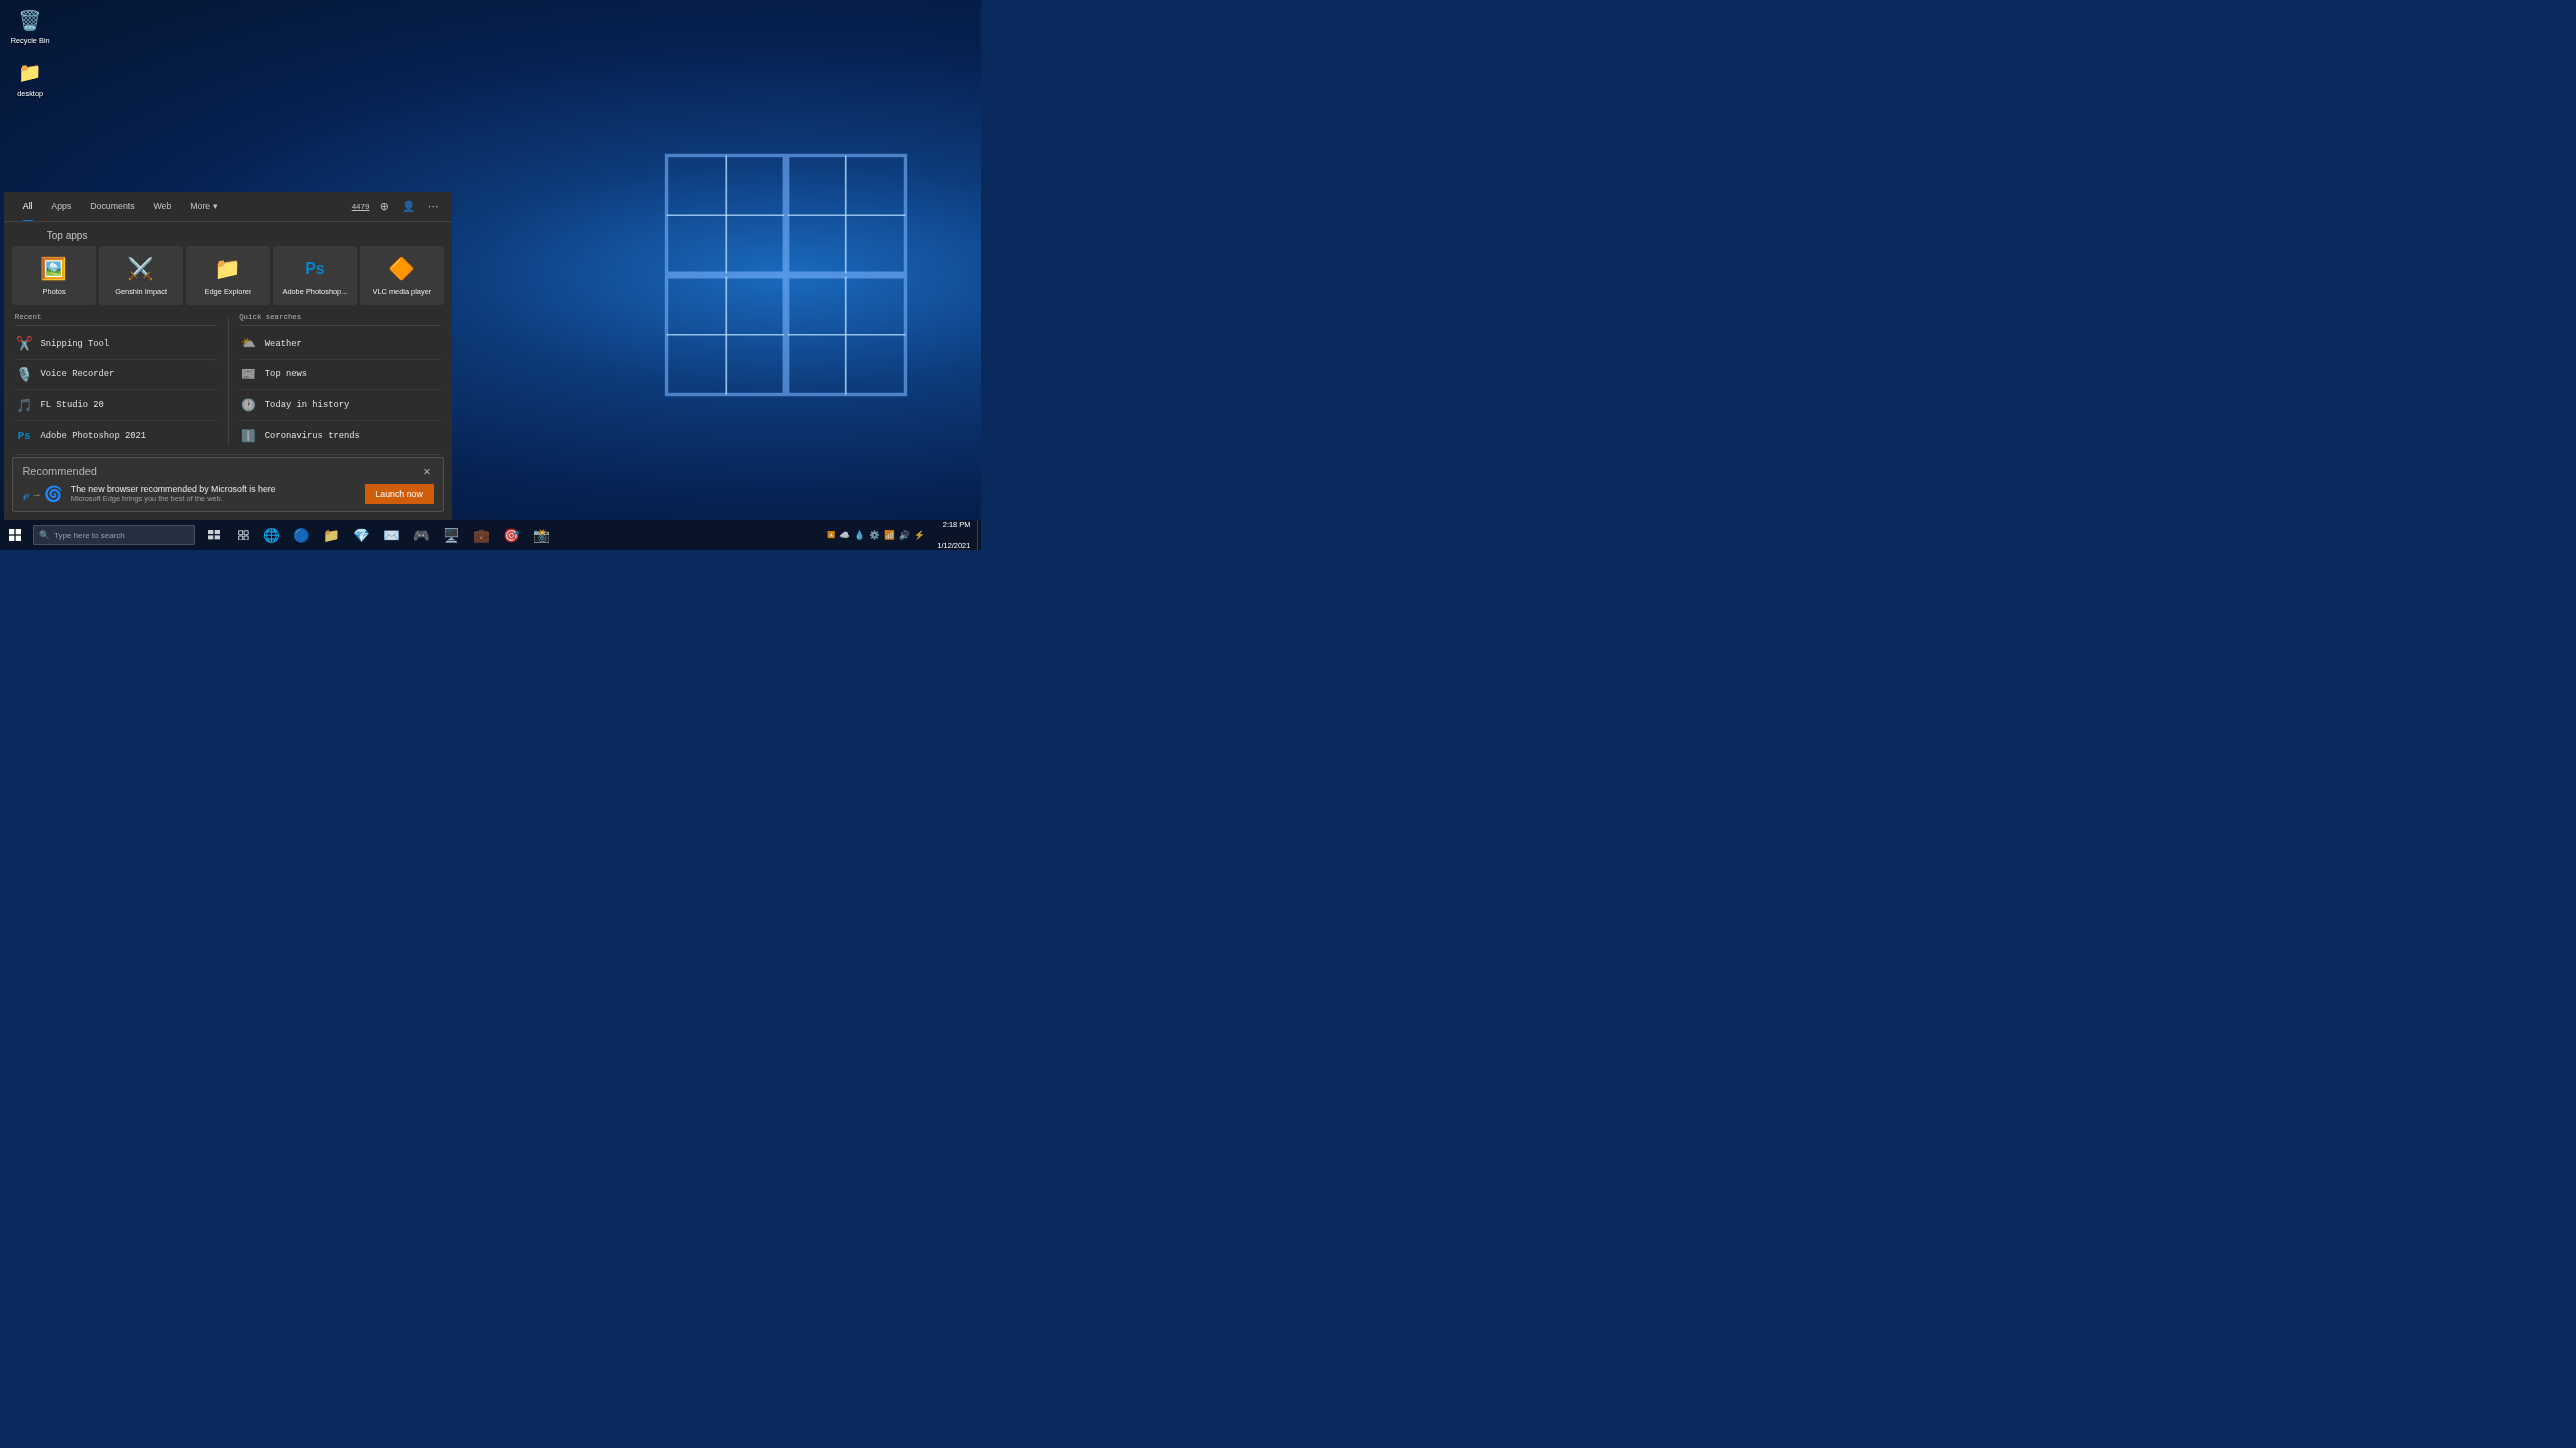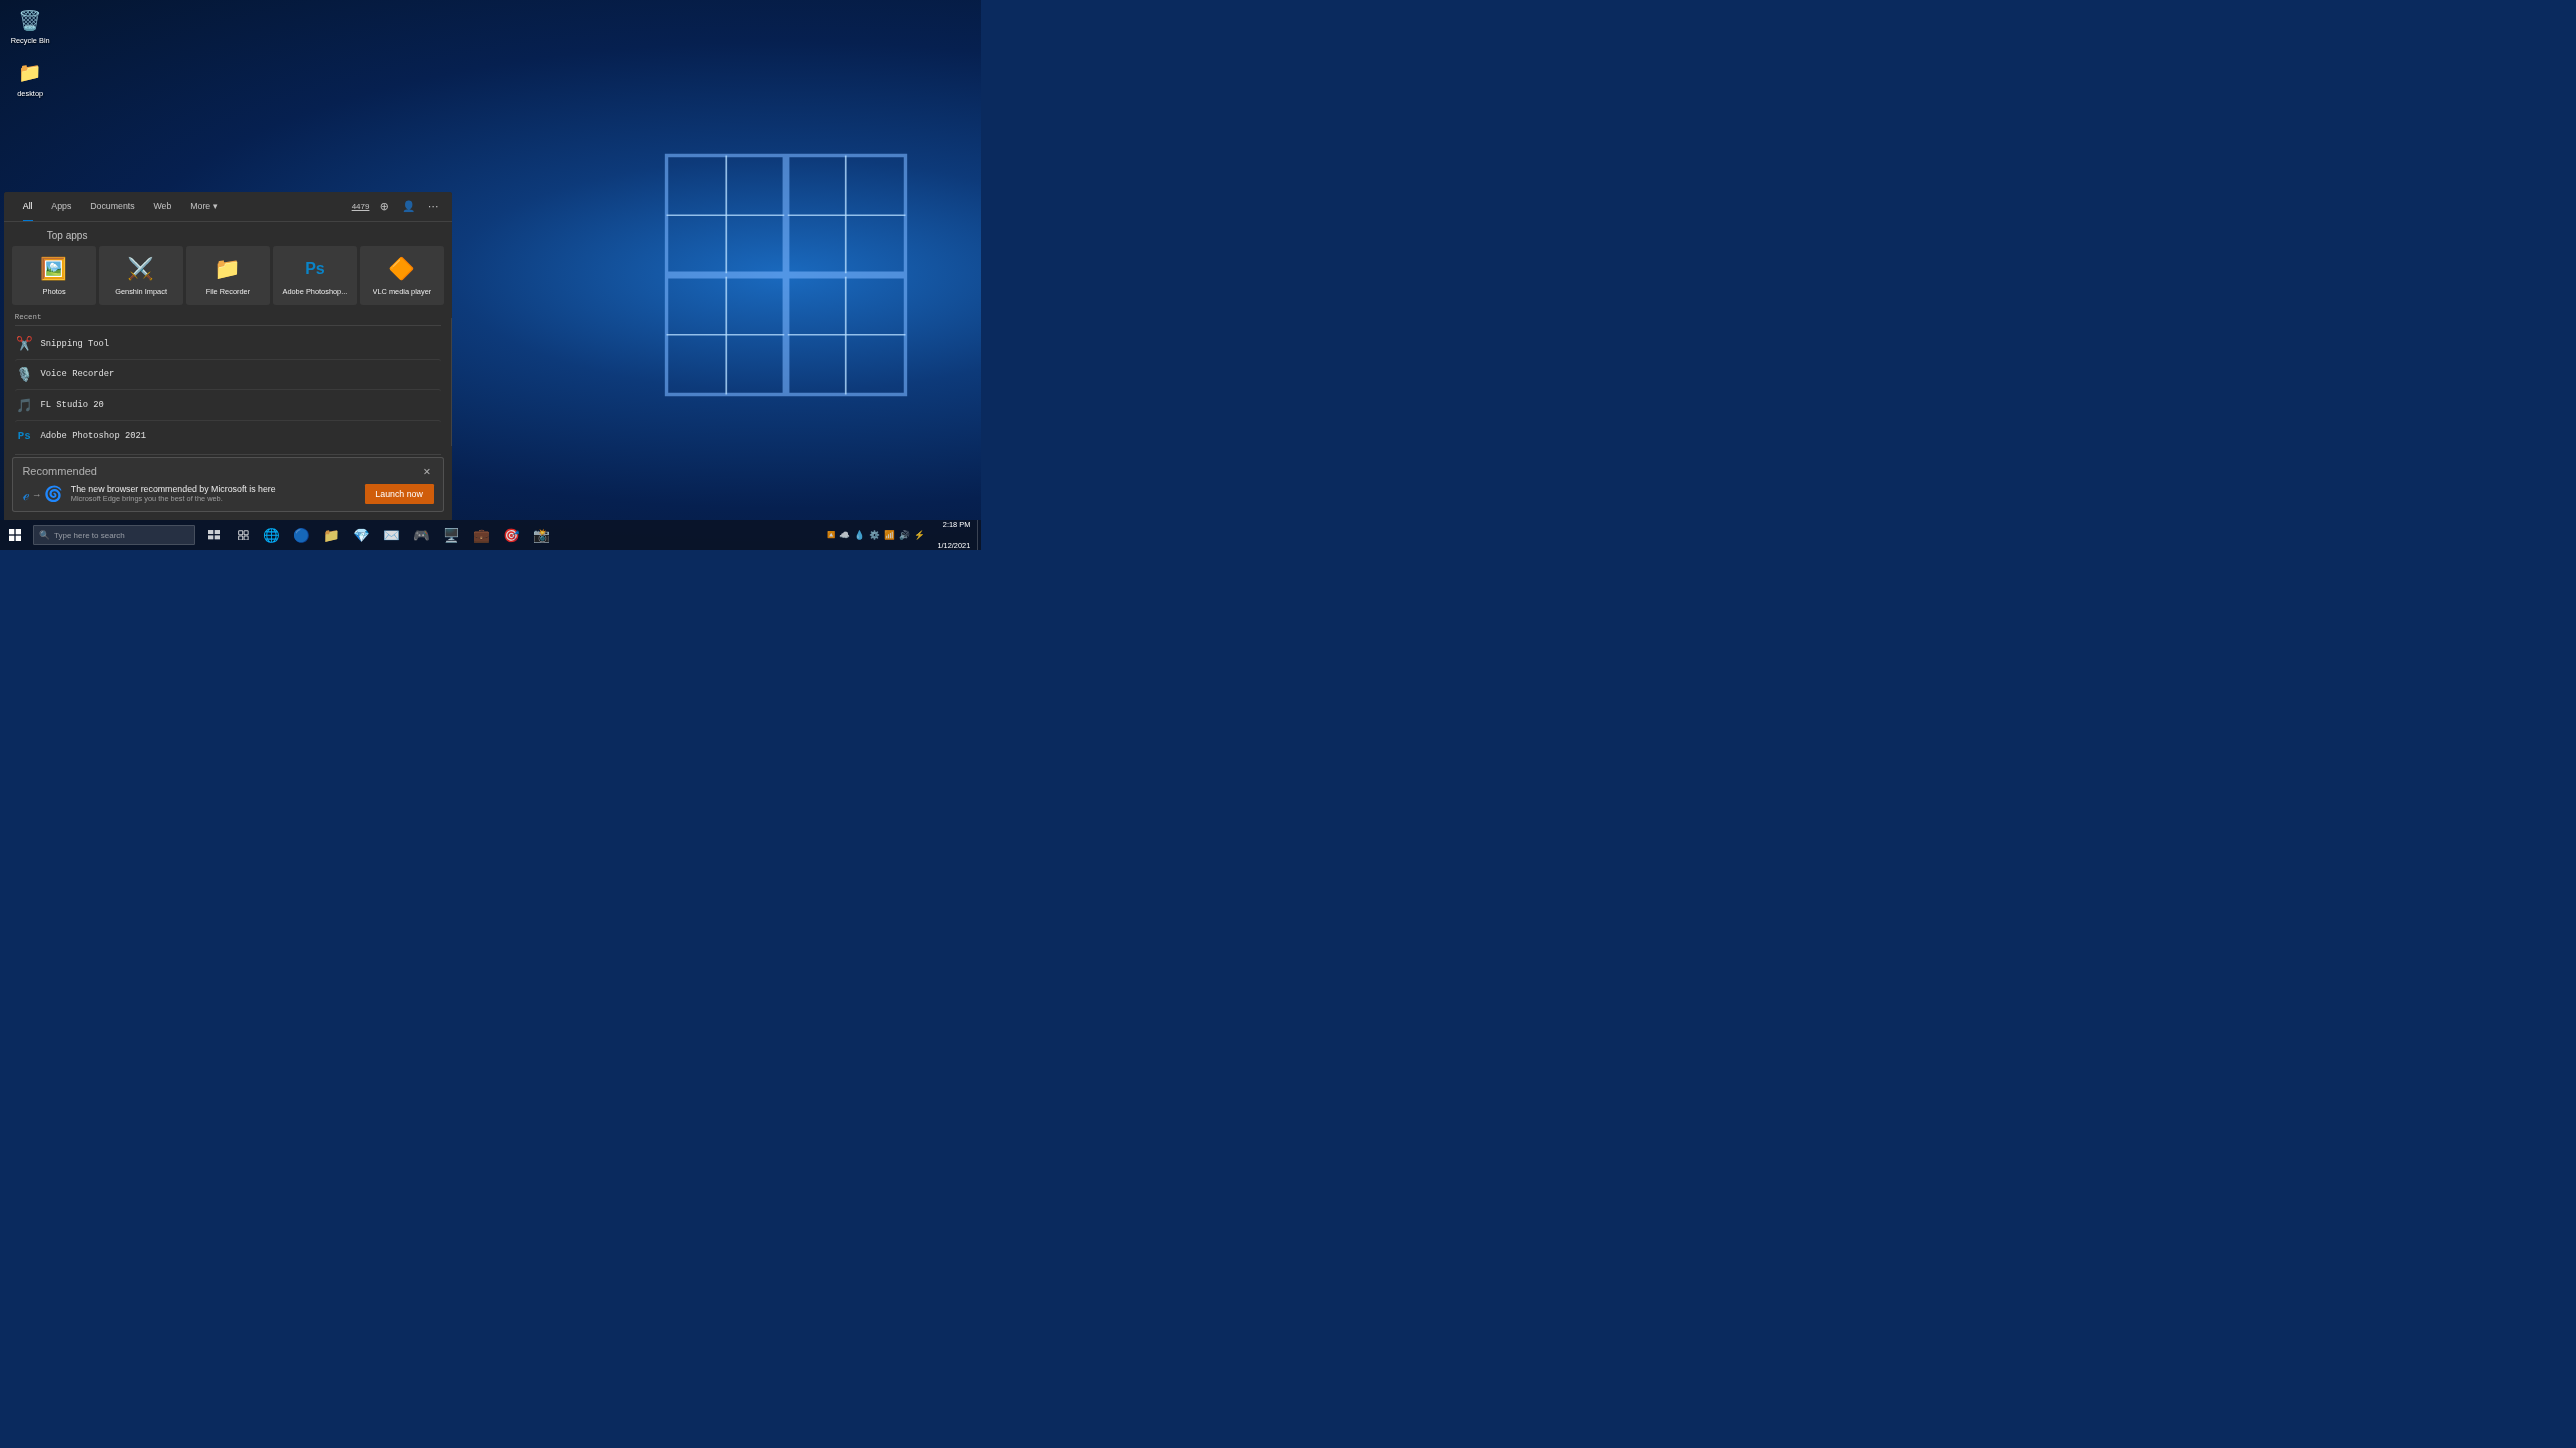--- a/index.html
+++ b/index.html
@@ -508,21 +508,21 @@
     <div class="app-tile">
       <div class="app-tile-icon">🖼️</div>
       <div class="app-tile-label">Photos</div>
     </div>
     <div class="app-tile">
       <div class="app-tile-icon">⚔️</div>
       <div class="app-tile-label">Genshin Impact</div>
     </div>
     <div class="app-tile">
       <div class="app-tile-icon">📁</div>
-      <div class="app-tile-label">File Recorder</div>
+      <div class="app-tile-label">Edge Explorer</div>
     </div>
     <div class="app-tile">
       <div class="app-tile-icon" style="color:#0a84c8; font-size:16px; font-weight:bold;">Ps</div>
       <div class="app-tile-label">Adobe Photoshop...</div>
     </div>
     <div class="app-tile">
       <div class="app-tile-icon">🔶</div>
       <div class="app-tile-label">VLC media player</div>
     </div>
   </div>
@@ -544,20 +544,40 @@
         <span>FL Studio 20</span>
       </div>
       <div class="recent-item">
         <div class="recent-icon" style="color:#0a84c8; font-size:10.8px; font-weight:bold;">Ps</div>
         <span>Adobe Photoshop 2021</span>
       </div>
     </div>
 
     <div class="col-divider"></div>
 
+    <div class="col-right">
+      <div class="col-label">Quick searches</div>
+
+      <div class="quick-item">
+        <div class="quick-icon">⛅</div>
+        <span>Weather</span>
+      </div>
+      <div class="quick-item">
+        <div class="quick-icon">📰</div>
+        <span>Top news</span>
+      </div>
+      <div class="quick-item">
+        <div class="quick-icon">🕐</div>
+        <span>Today in history</span>
+      </div>
+      <div class="quick-item">
+        <div class="quick-icon">ℹ️</div>
+        <span>Coronavirus trends</span>
+      </div>
+    </div>
   </div>
 
   <div class="section-separator"></div>
 
   <div class="recommended-section">
     <div class="recommended-header">
       <span class="recommended-label">Recommended</span>
       <div class="recommended-close">✕</div>
     </div>
     <div class="recommended-content">

